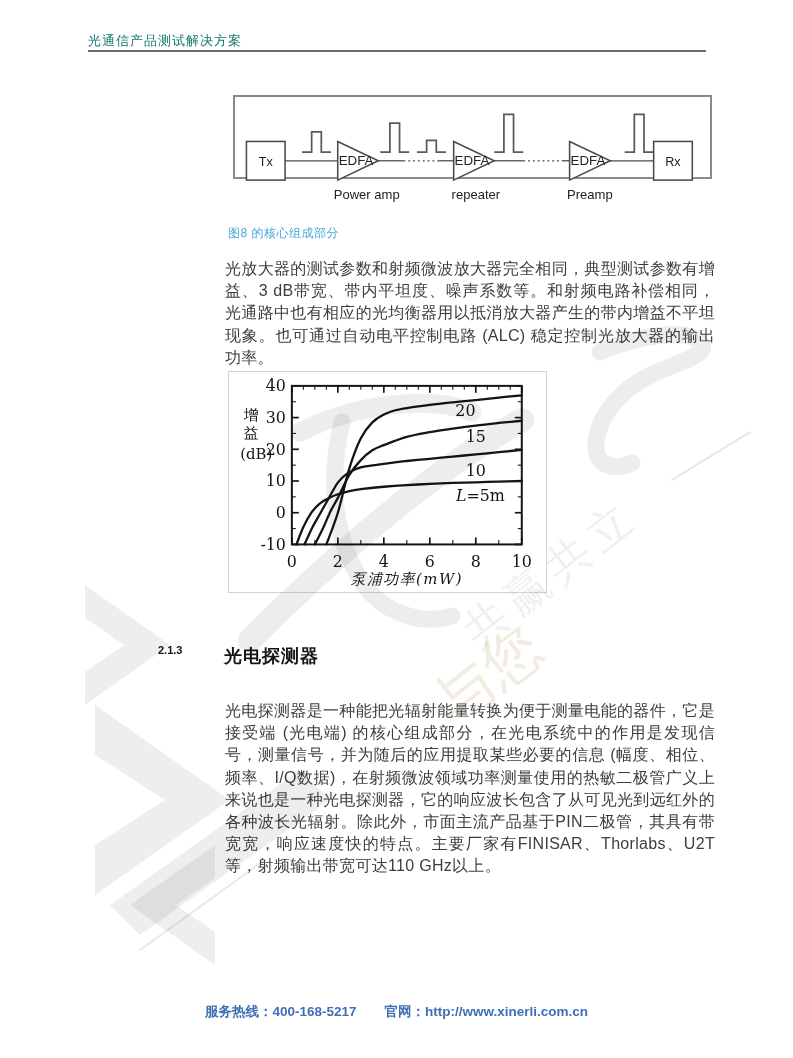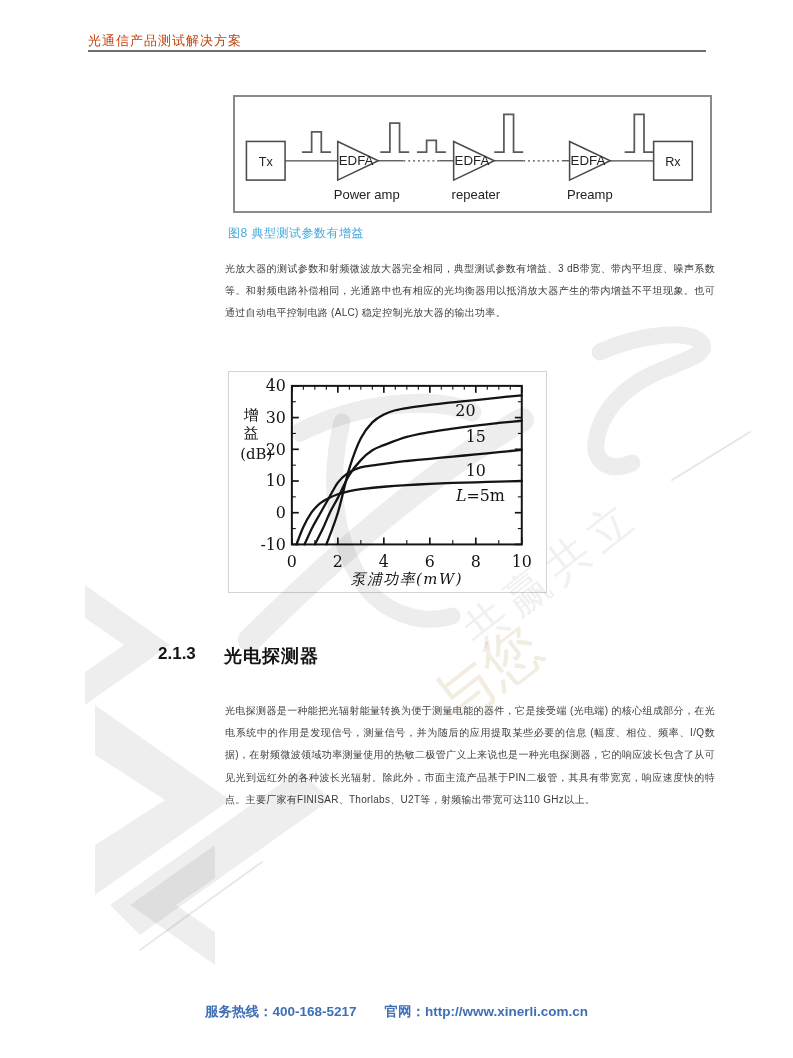--- a/index.html
+++ b/index.html
@@ -1,29 +1,29 @@
 <!DOCTYPE html>
 <html><head>
 <meta charset="utf-8">
 <style>
   html,body{margin:0;padding:0;background:#ffffff;}
   .page{position:relative;width:793px;height:1058px;background:#fff;overflow:hidden;
         font-family:"Liberation Sans","DejaVu Sans",sans-serif;color:#3d3d3d;}
-  .header-title{position:absolute;left:88px;top:32px;font-size:13px;color:#c2410c;letter-spacing:1px;}
+  .header-title{position:absolute;left:88px;top:32px;font-size:13px;color:#0f766e;letter-spacing:1px;}
   .header-rule{position:absolute;left:88px;top:50px;width:618px;border-top:2px solid #6d6d6d;}
-  .fig8{position:absolute;left:233px;top:95px;width:479px;height:118px;border:2px solid #8a8a8a;
+  .fig8{position:absolute;left:233px;top:95px;width:479px;height:84px;border:2px solid #8a8a8a;
         background:#fff;box-sizing:border-box;}
   .caption{position:absolute;left:228px;font-size:12px;color:#45a9dc;letter-spacing:0.5px;}
   .cap8{top:225px;} .cap9{top:605px;}
-  .para{position:absolute;left:225px;width:490px;margin:0;font-size:10px;line-height:22.2px;
+  .para{position:absolute;left:225px;width:490px;margin:0;font-size:16px;line-height:22.2px;
         text-align:justify;letter-spacing:0.3px;color:#3d3d3d;}
   .p1{top:258px;} .p2{top:680px;margin-top:20px;}
   .fig9{position:absolute;left:228px;top:371px;width:319px;height:222px;border:1px solid #d4d4d4;
         background:#fff;box-sizing:border-box;}
-  .sec-num{position:absolute;left:158px;top:644px;font-size:17px;font-weight:bold;color:#141414;}
+  .sec-num{position:absolute;left:158px;top:644px;font-size:11px;font-weight:bold;color:#141414;}
   .sec-title{position:absolute;left:224px;top:644px;font-size:18px;font-weight:bold;color:#141414;letter-spacing:1px;}
   .footer{position:absolute;left:0;top:1003px;width:100%;text-align:center;font-size:13.5px;
           font-weight:bold;color:#3f6fb5;}
   .footer a{color:#3f6fb5;text-decoration:none;}
   .footer .gap{display:inline-block;width:28px;}
   .watermark{position:absolute;left:0;top:0;width:793px;height:1058px;pointer-events:none;z-index:5;}
   svg text{user-select:none;}
 </style>
 </head>
 <body>
@@ -70,21 +70,21 @@
         <text x="221" y="70" textLength="36" lengthAdjust="spacingAndGlyphs">EDFA</text>
         <text x="341" y="70" textLength="36" lengthAdjust="spacingAndGlyphs">EDFA</text>
       </g>
       <g font-size="13.5" fill="#222" text-anchor="middle">
         <text x="130" y="106">Power amp</text>
         <text x="243" y="106">repeater</text>
         <text x="361" y="106">Preamp</text>
       </g>
     </svg>
   </div>
-  <div class="caption cap8">图8 典型测试参数有增益</div>
+  <div class="caption cap8">图8 的核心组成部分</div>
 
   <p class="para p1">光放大器的测试参数和射频微波放大器完全相同，典型测试参数有增益、3 dB带宽、带内平坦度、噪声系数等。和射频电路补偿相同，光通路中也有相应的光均衡器用以抵消放大器产生的带内增益不平坦现象。也可通过自动电平控制电路 (ALC) 稳定控制光放大器的输出功率。</p>
 
   <div class="fig9">
     <svg width="317" height="220" viewBox="0 0 319 222">
         <rect x="63" y="14" width="232" height="160" fill="none" stroke="#141414" stroke-width="2"></rect>
         <g stroke="#141414" stroke-width="1.7">
           <line x1="63" y1="14" x2="63" y2="21"></line>
           <line x1="63" y1="174" x2="63" y2="167"></line>
           <line x1="109.4" y1="14" x2="109.4" y2="21"></line>

